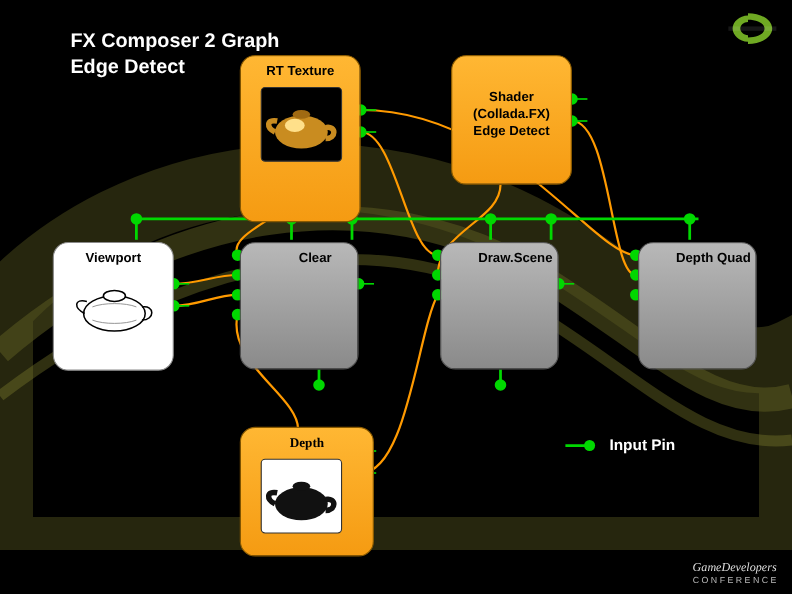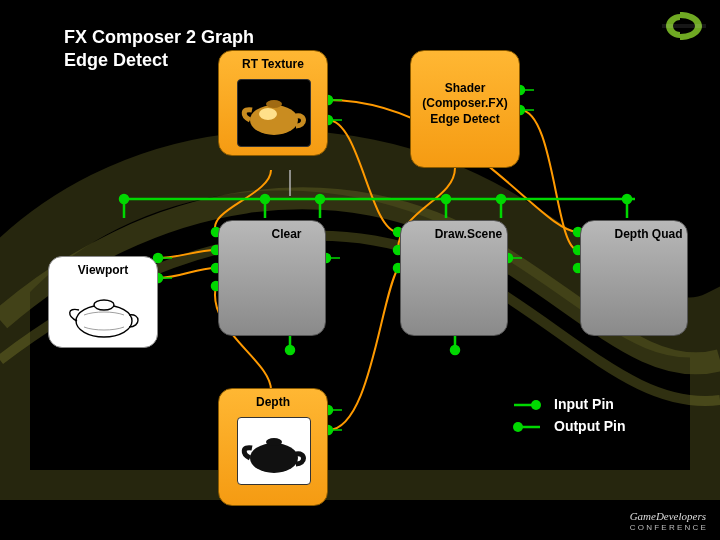--- a/index.html
+++ b/index.html
@@ -197,40 +197,40 @@
     <circle class="pin" cx="328" cy="410" r="4.5"></circle>
   <line class="pin" x1="328" y1="430" x2="342" y2="430"></line>
     <circle class="pin" cx="328" cy="430" r="4.5"></circle>
 
   <line class="wire-green" x1="290" y1="336" x2="290" y2="350"></line>
     <circle class="pin" cx="290" cy="350" r="4.5"></circle>
   <line class="wire-green" x1="455" y1="336" x2="455" y2="350"></line>
     <circle class="pin" cx="455" cy="350" r="4.5"></circle>
 </svg>
 
-<div class="node node-orange" style="left:218px; top:50px; width:110px; height:106px;">
+<div class="node node-orange" style="left:218px; top:50px; width:110px; height:152px;">
   <div>RT Texture</div>
   <div class="teapot-hold" style="left:18px; top:28px; width:72px; height:66px;">
     <svg width="72" height="66">
       <ellipse cx="36" cy="40" rx="24" ry="15" fill="#c98c20"></ellipse>
       <ellipse cx="30" cy="34" rx="9" ry="6" fill="#ffe08a"></ellipse>
       <path d="M12 40 C 4 36, 4 28, 14 30" stroke="#c98c20" stroke-width="5" fill="none"></path>
       <path d="M58 36 C 68 34, 68 46, 58 46" stroke="#c98c20" stroke-width="5" fill="none"></path>
       <ellipse cx="36" cy="24" rx="8" ry="4" fill="#a06a12"></ellipse>
     </svg>
   </div>
 </div>
 
 <div class="node node-orange" style="left:410px; top:50px; width:110px; height:118px; white-space:pre-line; line-height:1.3; padding-top:14px;">
   <div>Shader
-(Composer.FX)
+(Collada.FX)
 Edge Detect</div>
 </div>
 
-<div class="node node-white" style="left:48px; top:220px; width:110px; height:92px;margin-top:36px;">
+<div class="node node-white" style="left:48px; top:220px; width:110px; height:117px;">
   <div>Viewport</div>
   <svg width="90" height="64" style="position:absolute; left:10px; top:26px;">
     <ellipse cx="45" cy="38" rx="28" ry="16" fill="#fff" stroke="#000" stroke-width="1.4"></ellipse>
     <path d="M18 38 C 8 33, 8 24, 20 27" stroke="#000" stroke-width="1.4" fill="none"></path>
     <path d="M70 32 C 82 30, 82 44, 70 44" stroke="#000" stroke-width="1.4" fill="none"></path>
     <ellipse cx="45" cy="22" rx="10" ry="5" fill="#fff" stroke="#000" stroke-width="1.4"></ellipse>
     <path d="M25 32 C 35 28, 55 28, 65 32" stroke="#888" stroke-width="0.8" fill="none"></path>
     <path d="M25 44 C 35 48, 55 48, 65 44" stroke="#888" stroke-width="0.8" fill="none"></path>
   </svg>
 </div>
@@ -240,44 +240,37 @@
 </div>
 
 <div class="node node-gray" style="left:400px; top:220px; width:108px; height:116px;">
   <div>Draw.Scene</div>
 </div>
 
 <div class="node node-gray" style="left:580px; top:220px; width:108px; height:116px;">
   <div>Depth Quad</div>
 </div>
 
-<div class="node node-orange" style="left:218px; top:388px; width:110px; height:118px;">
+<div class="node node-orange" style="left:218px; top:388px; width:122px; height:118px;font-family:Liberation Serif, serif;">
   <div>Depth</div>
   <div class="teapot-hold" style="left:18px; top:28px; width:72px; height:66px; background:#fff;">
     <svg width="72" height="66">
       <ellipse cx="36" cy="40" rx="24" ry="15" fill="#111"></ellipse>
       <path d="M12 40 C 4 36, 4 28, 14 30" stroke="#111" stroke-width="5" fill="none"></path>
       <path d="M58 36 C 68 34, 68 46, 58 46" stroke="#111" stroke-width="5" fill="none"></path>
       <ellipse cx="36" cy="24" rx="8" ry="4" fill="#111"></ellipse>
     </svg>
   </div>
 </div>
 
 <div class="legend">
   <div class="legend-row">
     <svg width="34" height="14">
       <line x1="4" y1="7" x2="24" y2="7" stroke="#00d800" stroke-width="2.5"></line>
       <circle cx="26" cy="7" r="5" fill="#00d800"></circle>
     </svg>
     <span>Input Pin</span>
   </div>
-  <div class="legend-row">
-    <svg width="34" height="14">
-      <circle cx="8" cy="7" r="5" fill="#00d800"></circle>
-      <line x1="10" y1="7" x2="30" y2="7" stroke="#00d800" stroke-width="2.5"></line>
-    </svg>
-    <span>Output Pin</span>
-  </div>
 </div>
 
 <div class="gdc-logo">
   <span class="gd">GameDevelopers</span><br>C O N F E R E N C E
 </div>
 
 </body></html>

